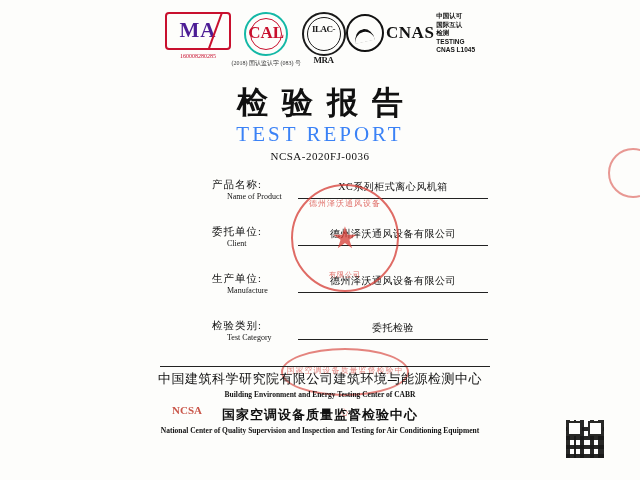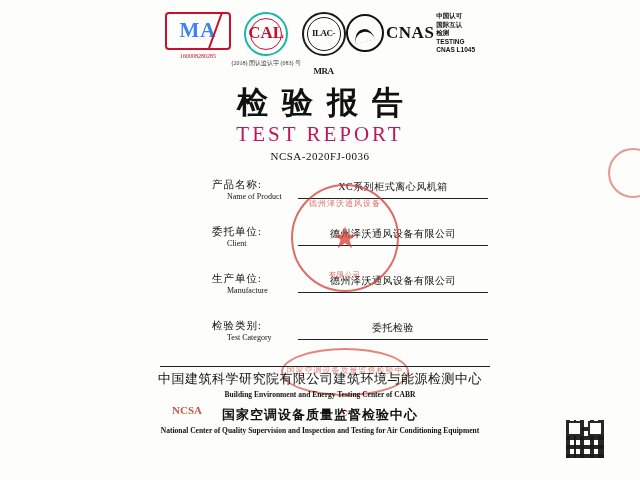--- a/index.html
+++ b/index.html
@@ -35,21 +35,21 @@
   .mark {
     position: relative;
     text-align: center;
   }
   
   .ma-box {
     width: 62px;
     height: 34px;
     border: 2px solid #c8102e;
     border-radius: 4px;
-    color: #3b82f6;
+    color: #4c1d95;
     font-weight: bold;
     font-size: 21px;
     letter-spacing: 1px;
     line-height: 32px;
     font-family: "Liberation Serif", serif;
     position: relative;
     overflow: hidden;
   }
   .ma-box::after {
     content: "";
@@ -97,21 +97,21 @@
   }
   
   .ilac-circle {
     width: 40px;
     height: 40px;
     border: 2px solid #1a1a1a;
     border-radius: 50%;
     color: #1a1a1a;
     font-size: 9px;
     font-weight: bold;
-    line-height: 38px;
+    line-height: 31px;
     margin: 0 auto;
     letter-spacing: -0.5px;
     position: relative;
   }
   .ilac-circle::before {
     content: "";
     position: absolute;
     left: 3px; top: 3px; right: 3px; bottom: 3px;
     border: 1px solid #1a1a1a;
     border-radius: 50%;
@@ -168,21 +168,21 @@
     font-family: "DejaVu Serif", serif;
   }
   .title-en {
     position: absolute;
     top: 122px;
     left: 0;
     width: 640px;
     text-align: center;
     font-size: 21px;
     letter-spacing: 3px;
-    color: #be185d;
+    color: #3b82f6;
     font-family: "Liberation Serif", serif;
   }
   .report-no {
     position: absolute;
     top: 150px;
     left: 0;
     width: 640px;
     text-align: center;
     font-size: 11px;
     letter-spacing: 0.5px;

